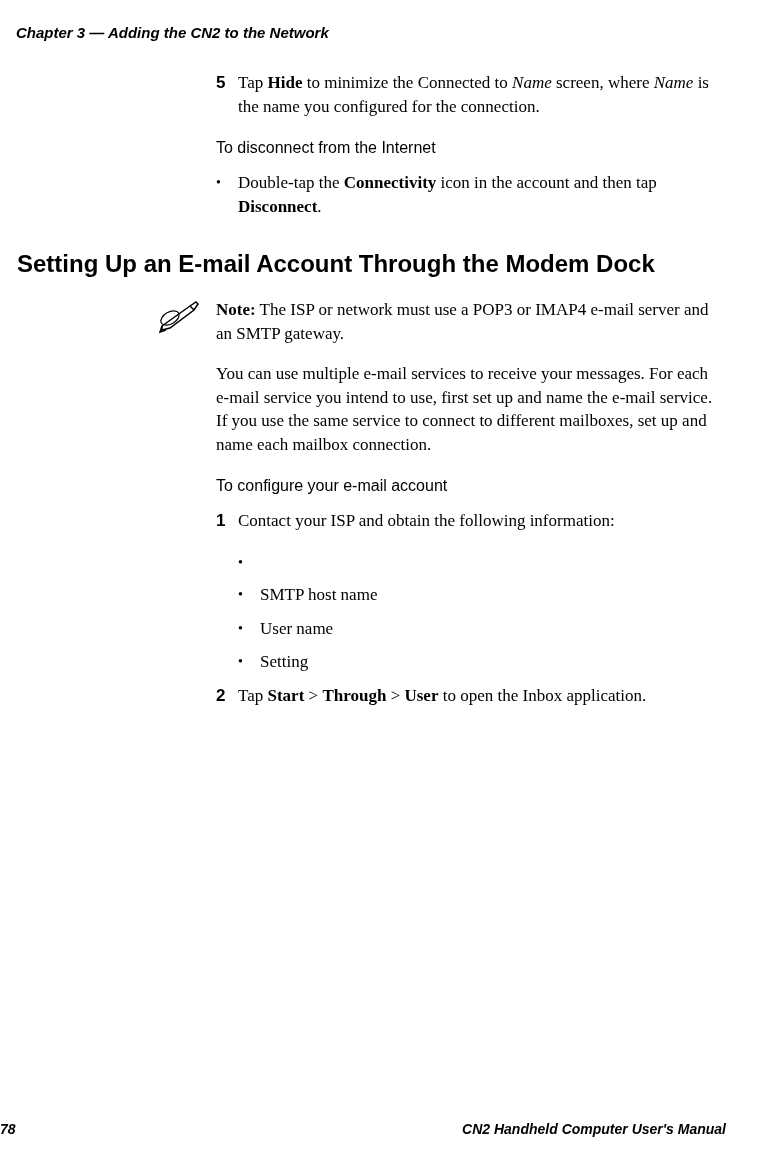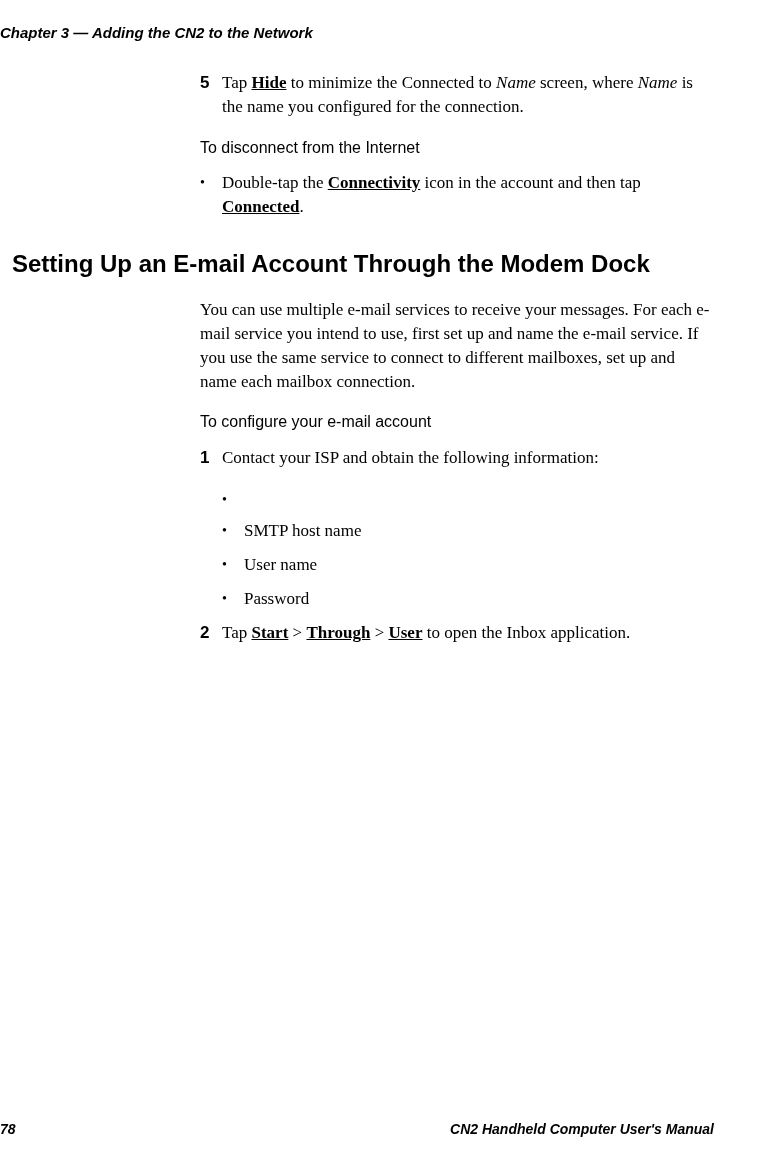--- a/index.html
+++ b/index.html
@@ -8,21 +8,21 @@
     font-family: Georgia, 'Times New Roman', serif;
     font-size: 17px;
     line-height: 1.4;
     color: #000;
     width: 774px;
     height: 1172px;
     position: relative;
     box-sizing: border-box;
   }
   .page {
-    padding: 22px 60px 40px 0;
+    padding: 22px 60px 40px 16px;
     box-sizing: border-box;
     height: 100%;
     position: relative;
   }
   .chapter-header {
     font-family: Arial, Helvetica, sans-serif;
     font-weight: bold;
     font-style: italic;
     font-size: 15px;
     margin-bottom: 28px;
@@ -64,21 +64,21 @@
     display: flex;
     margin-bottom: 10px;
     margin-left: 22px;
   }
   .section-heading {
     font-family: Arial, Helvetica, sans-serif;
     font-weight: bold;
     font-size: 24px;
     margin-top: 28px;
     margin-bottom: 18px;
-    margin-left: 12px;
+    margin-left: 1px;
   }
   .para {
     margin-bottom: 16px;
   }
   .note-block {
     display: flex;
     margin-bottom: 16px;
     margin-left: -60px;
   }
   .note-icon {
@@ -89,29 +89,29 @@
     width: 44px;
     height: 36px;
   }
   .note-text {
     flex: 1;
   }
   .footer {
     position: absolute;
     bottom: 32px;
     left: 0;
-    right: 60px;
+    right: 48px;
     display: flex;
     justify-content: space-between;
     font-family: Arial, Helvetica, sans-serif;
     font-weight: bold;
     font-style: italic;
     font-size: 14px;
   }
-  b { font-weight: bold; text-decoration: underline; }
+  b { font-weight: bold; }
   i { }
 </style>
 </head>
 <body>
 
 <div class="page">
   <div class="chapter-header">Chapter 3 — Adding the CN2 to the Network</div>
 
   <div class="content-col">
     <div class="step-row">
@@ -119,29 +119,42 @@
       <div class="step-text">
         <span>Tap </span><b>Hide</b><span> to minimize the Connected to </span><i>Name</i><span> screen, where </span><i>Name</i><span> is the name you configured for the connection.</span>
       </div>
     </div>
 
     <div class="sub-heading">To disconnect from the Internet</div>
 
     <div class="bullet-row">
       <div class="bullet">•</div>
       <div>
-        <span>Double-tap the </span><b>Connectivity</b><span> icon in the account and then tap </span><b>Connected</b><span>.</span>
+        <span>Double-tap the </span><b>Connectivity</b><span> icon in the account and then tap </span><b>Disconnect</b><span>.</span>
       </div>
     </div>
   </div>
 
   <div class="section-heading">Setting Up an E-mail Account Through the Modem Dock</div>
 
   <div class="content-col">
 
+    <div class="note-block">
+      <div class="note-icon">
+        <svg viewBox="0 0 44 36">
+          <path d="M6 28 L34 8 L40 4 L42 6 L38 12 L14 30 L6 32 Z" fill="none" stroke="#000" stroke-width="1.5"></path>
+          <path d="M6 28 L4 34 L10 32" fill="none" stroke="#000" stroke-width="1.5"></path>
+          <path d="M34 8 L38 12" fill="none" stroke="#000" stroke-width="1.5"></path>
+          <ellipse cx="14" cy="20" rx="10" ry="6" fill="none" stroke="#000" stroke-width="1.2" transform="rotate(-30 14 20)"></ellipse>
+        </svg>
+      </div>
+      <div class="note-text">
+        <b>Note:</b><span> The ISP or network must use a POP3 or IMAP4 e-mail server and an SMTP gateway.</span>
+      </div>
+    </div>
 
     <div class="para">You can use multiple e-mail services to receive your messages. For each e-mail service you intend to use, first set up and name the e-mail service. If you use the same service to connect to different mailboxes, set up and name each mailbox connection.</div>
 
     <div class="sub-heading">To configure your e-mail account</div>
 
     <div class="step-row">
       <div class="step-num">1</div>
       <div class="step-text">Contact your ISP and obtain the following information:</div>
     </div>
 
@@ -151,21 +164,21 @@
     <div class="sub-bullet-row">
       <div class="bullet">•</div>
       <div>SMTP host name</div>
     </div>
     <div class="sub-bullet-row">
       <div class="bullet">•</div>
       <div>User name</div>
     </div>
     <div class="sub-bullet-row">
       <div class="bullet">•</div>
-      <div>Password</div>
+      <div>Setting</div>
     </div>
 
     <div class="step-row">
       <div class="step-num">2</div>
       <div class="step-text">
         <span>Tap </span><b>Start</b><span> &gt; </span><b>Through</b><span> &gt; </span><b>User</b><span> to open the Inbox application.</span>
       </div>
     </div>
   </div>
 

